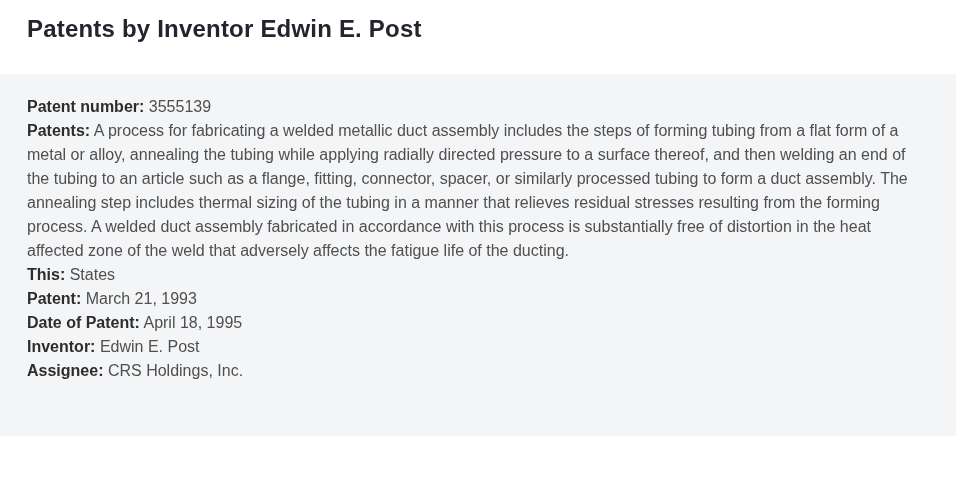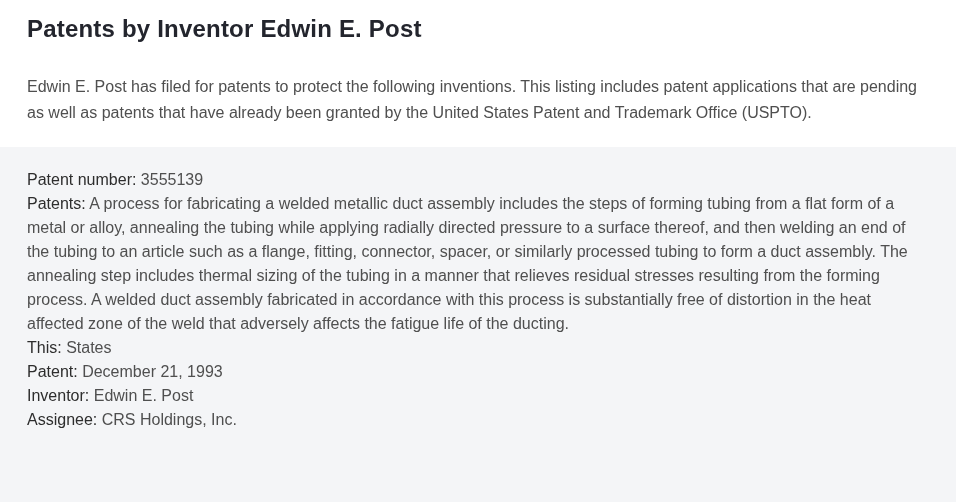--- a/index.html
+++ b/index.html
@@ -51,31 +51,30 @@
     margin: 0 0 1px 0;
   }
   p.field {
     margin: 0;
     font-size: 16px;
     line-height: 24px;
     color: #4f4f4f;
   }
   p.field strong {
     color: #2d2d2d;
-    font-weight: normal;
+    font-weight: bold;
   }
 </style>
 </head>
 <body>
 
 <div class="container">
 
   <div class="header">
     <h1 class="page-title">Patents by Inventor Edwin E. Post</h1>
-    <p class="intro">Edwin E. Post has filed for patents to protect the following inventions. This listing includes patent applications that are pending as well as patents that have already been granted by the United States Patent and Trademark Office (USPTO).</p>
   </div>
 
   <div class="patent-card">
 
 
     <p class="field">
       <strong>Patent number:</strong>
       <span>3555139</span>
     </p>
 
@@ -84,23 +83,27 @@
       <span>A process for fabricating a welded metallic duct assembly includes the steps of forming tubing from a flat form of a metal or alloy, annealing the tubing while applying radially directed pressure to a surface thereof, and then welding an end of the tubing to an article such as a flange, fitting, connector, spacer, or similarly processed tubing to form a duct assembly. The annealing step includes thermal sizing of the tubing in a manner that relieves residual stresses resulting from the forming process. A welded duct assembly fabricated in accordance with this process is substantially free of distortion in the heat affected zone of the weld that adversely affects the fatigue life of the ducting.</span>
     </p>
 
     <p class="field">
       <strong>This:</strong>
       <span>States</span>
     </p>
 
     <p class="field">
       <strong>Patent:</strong>
-      <span>December 21, 1993</span>
+      <span>March 21, 1993</span>
     </p>
 
+    <p class="field">
+      <strong>Date of Patent:</strong>
+      <span>April 18, 1995</span>
+    </p>
 
     <p class="field">
       <strong>Inventor:</strong>
       <span>Edwin E. Post</span>
     </p>
 
     <p class="field">
       <strong>Assignee:</strong>
       <span>CRS Holdings, Inc.</span>
     </p>

